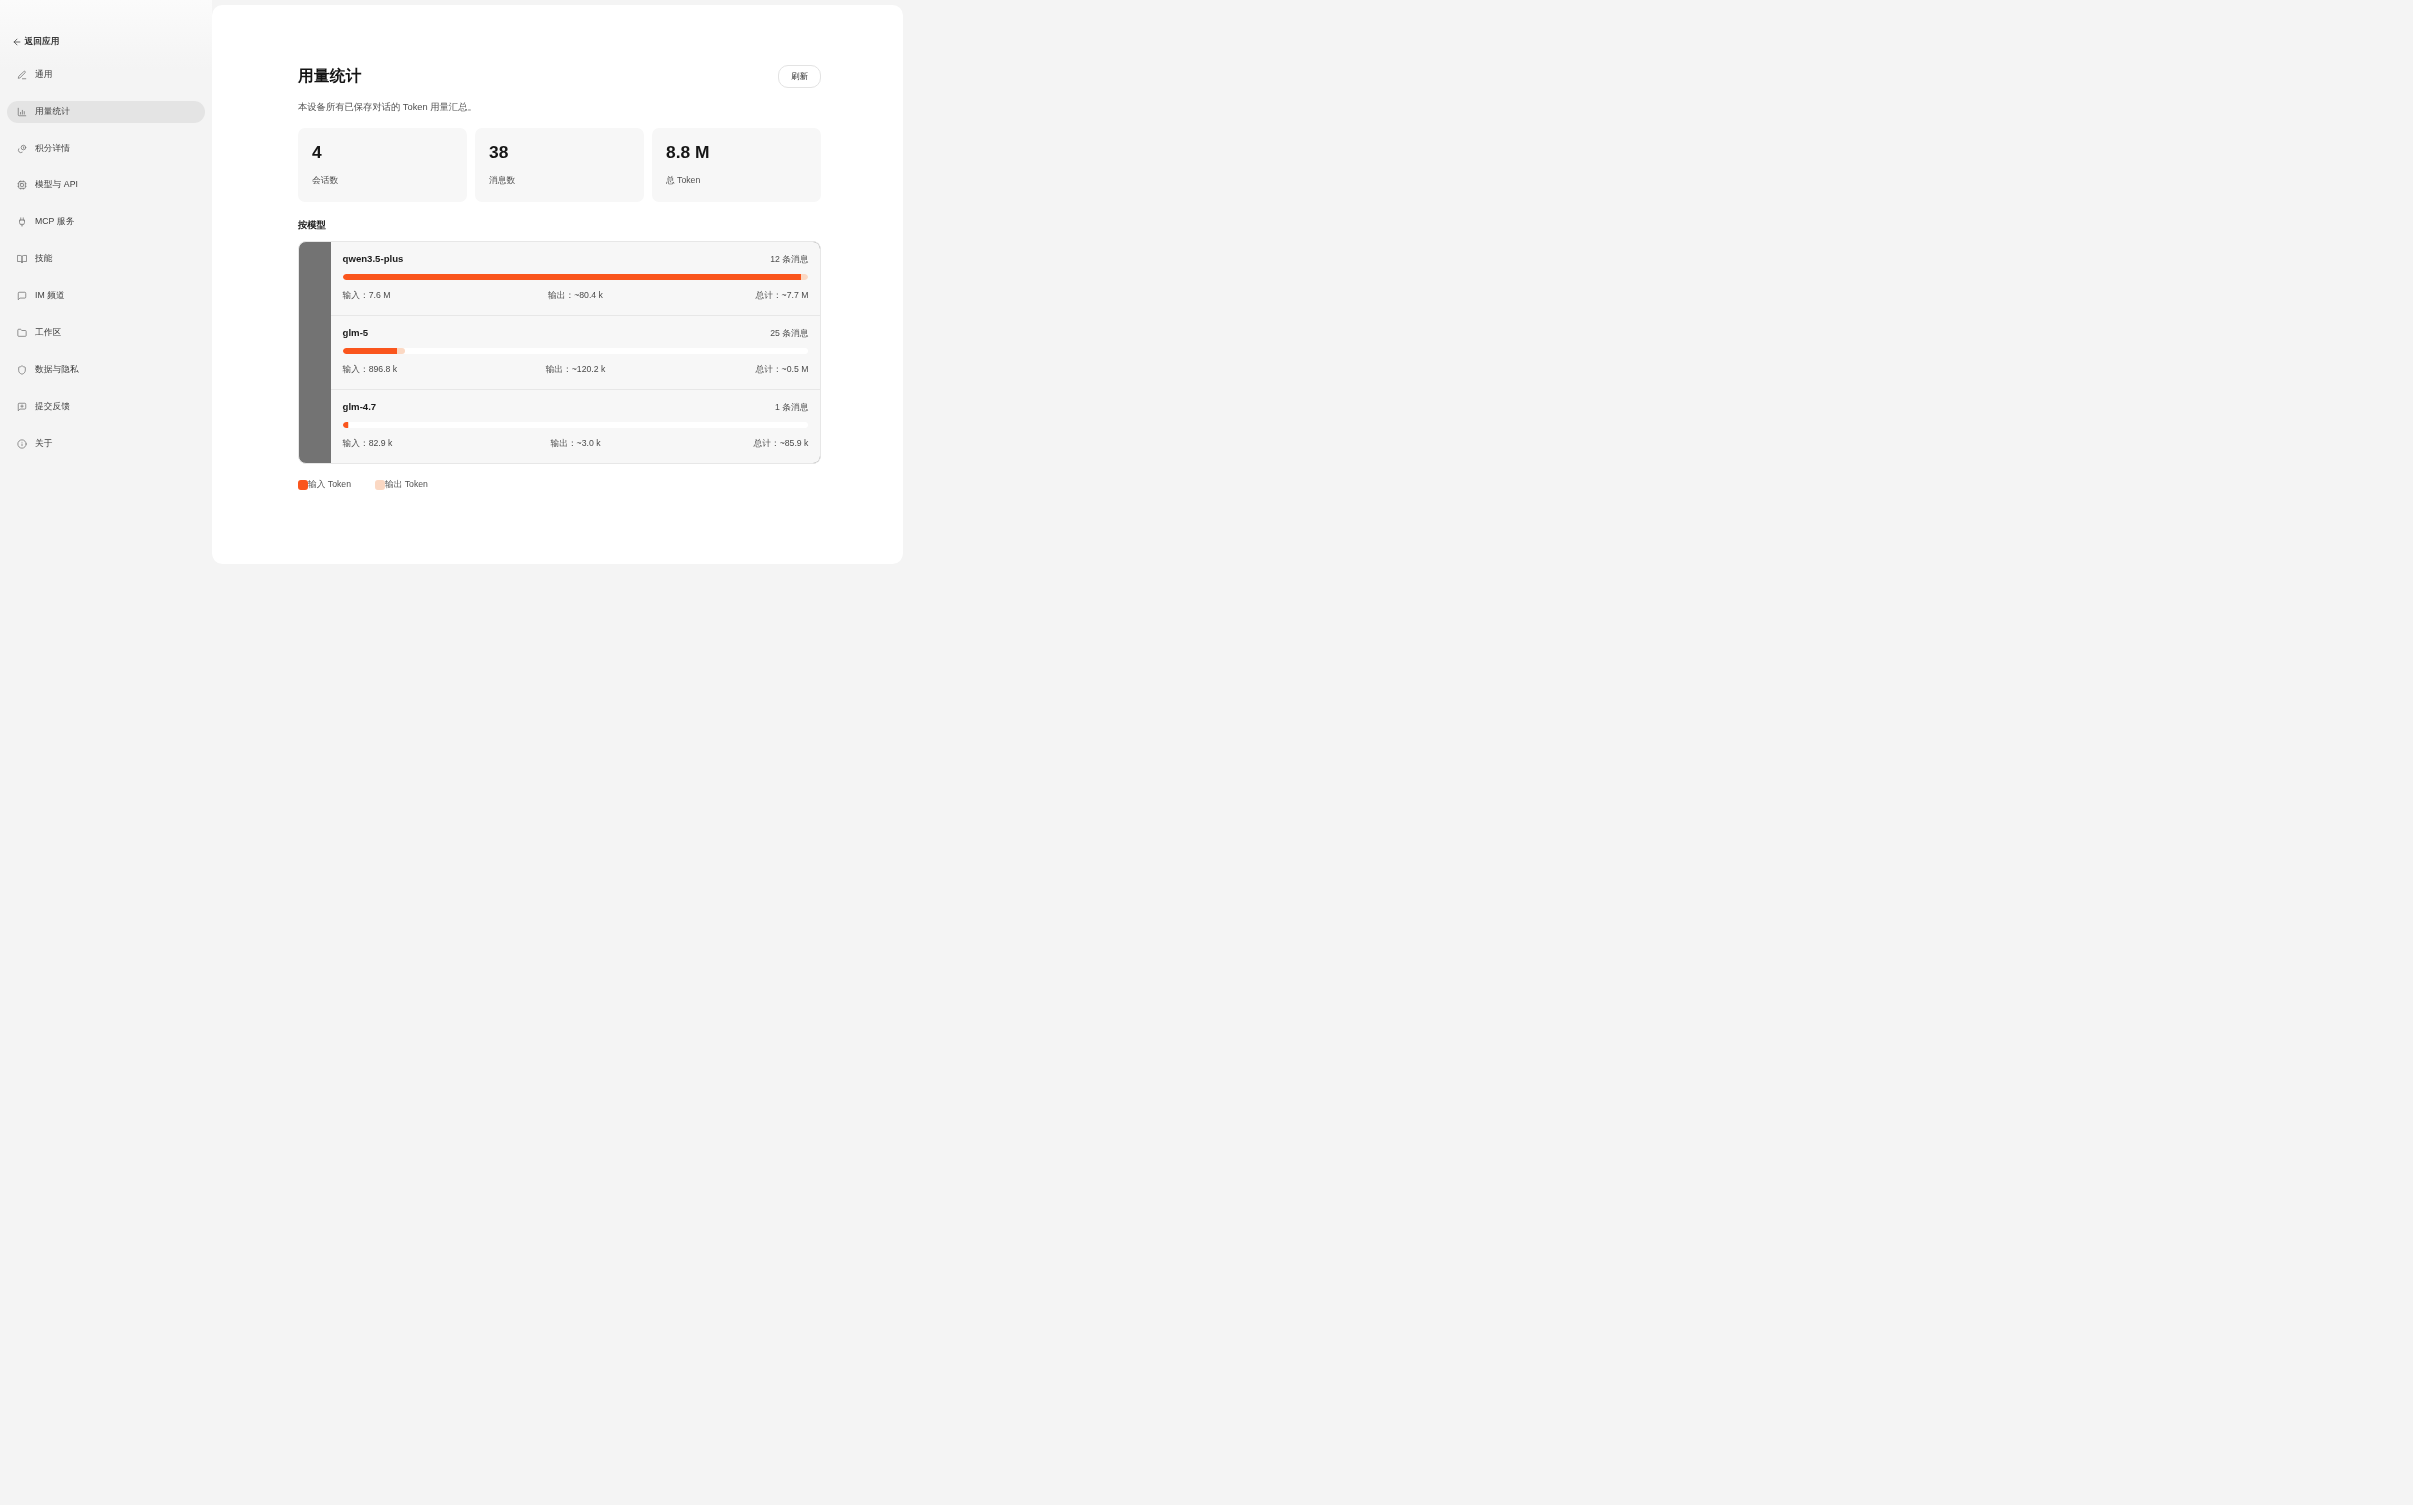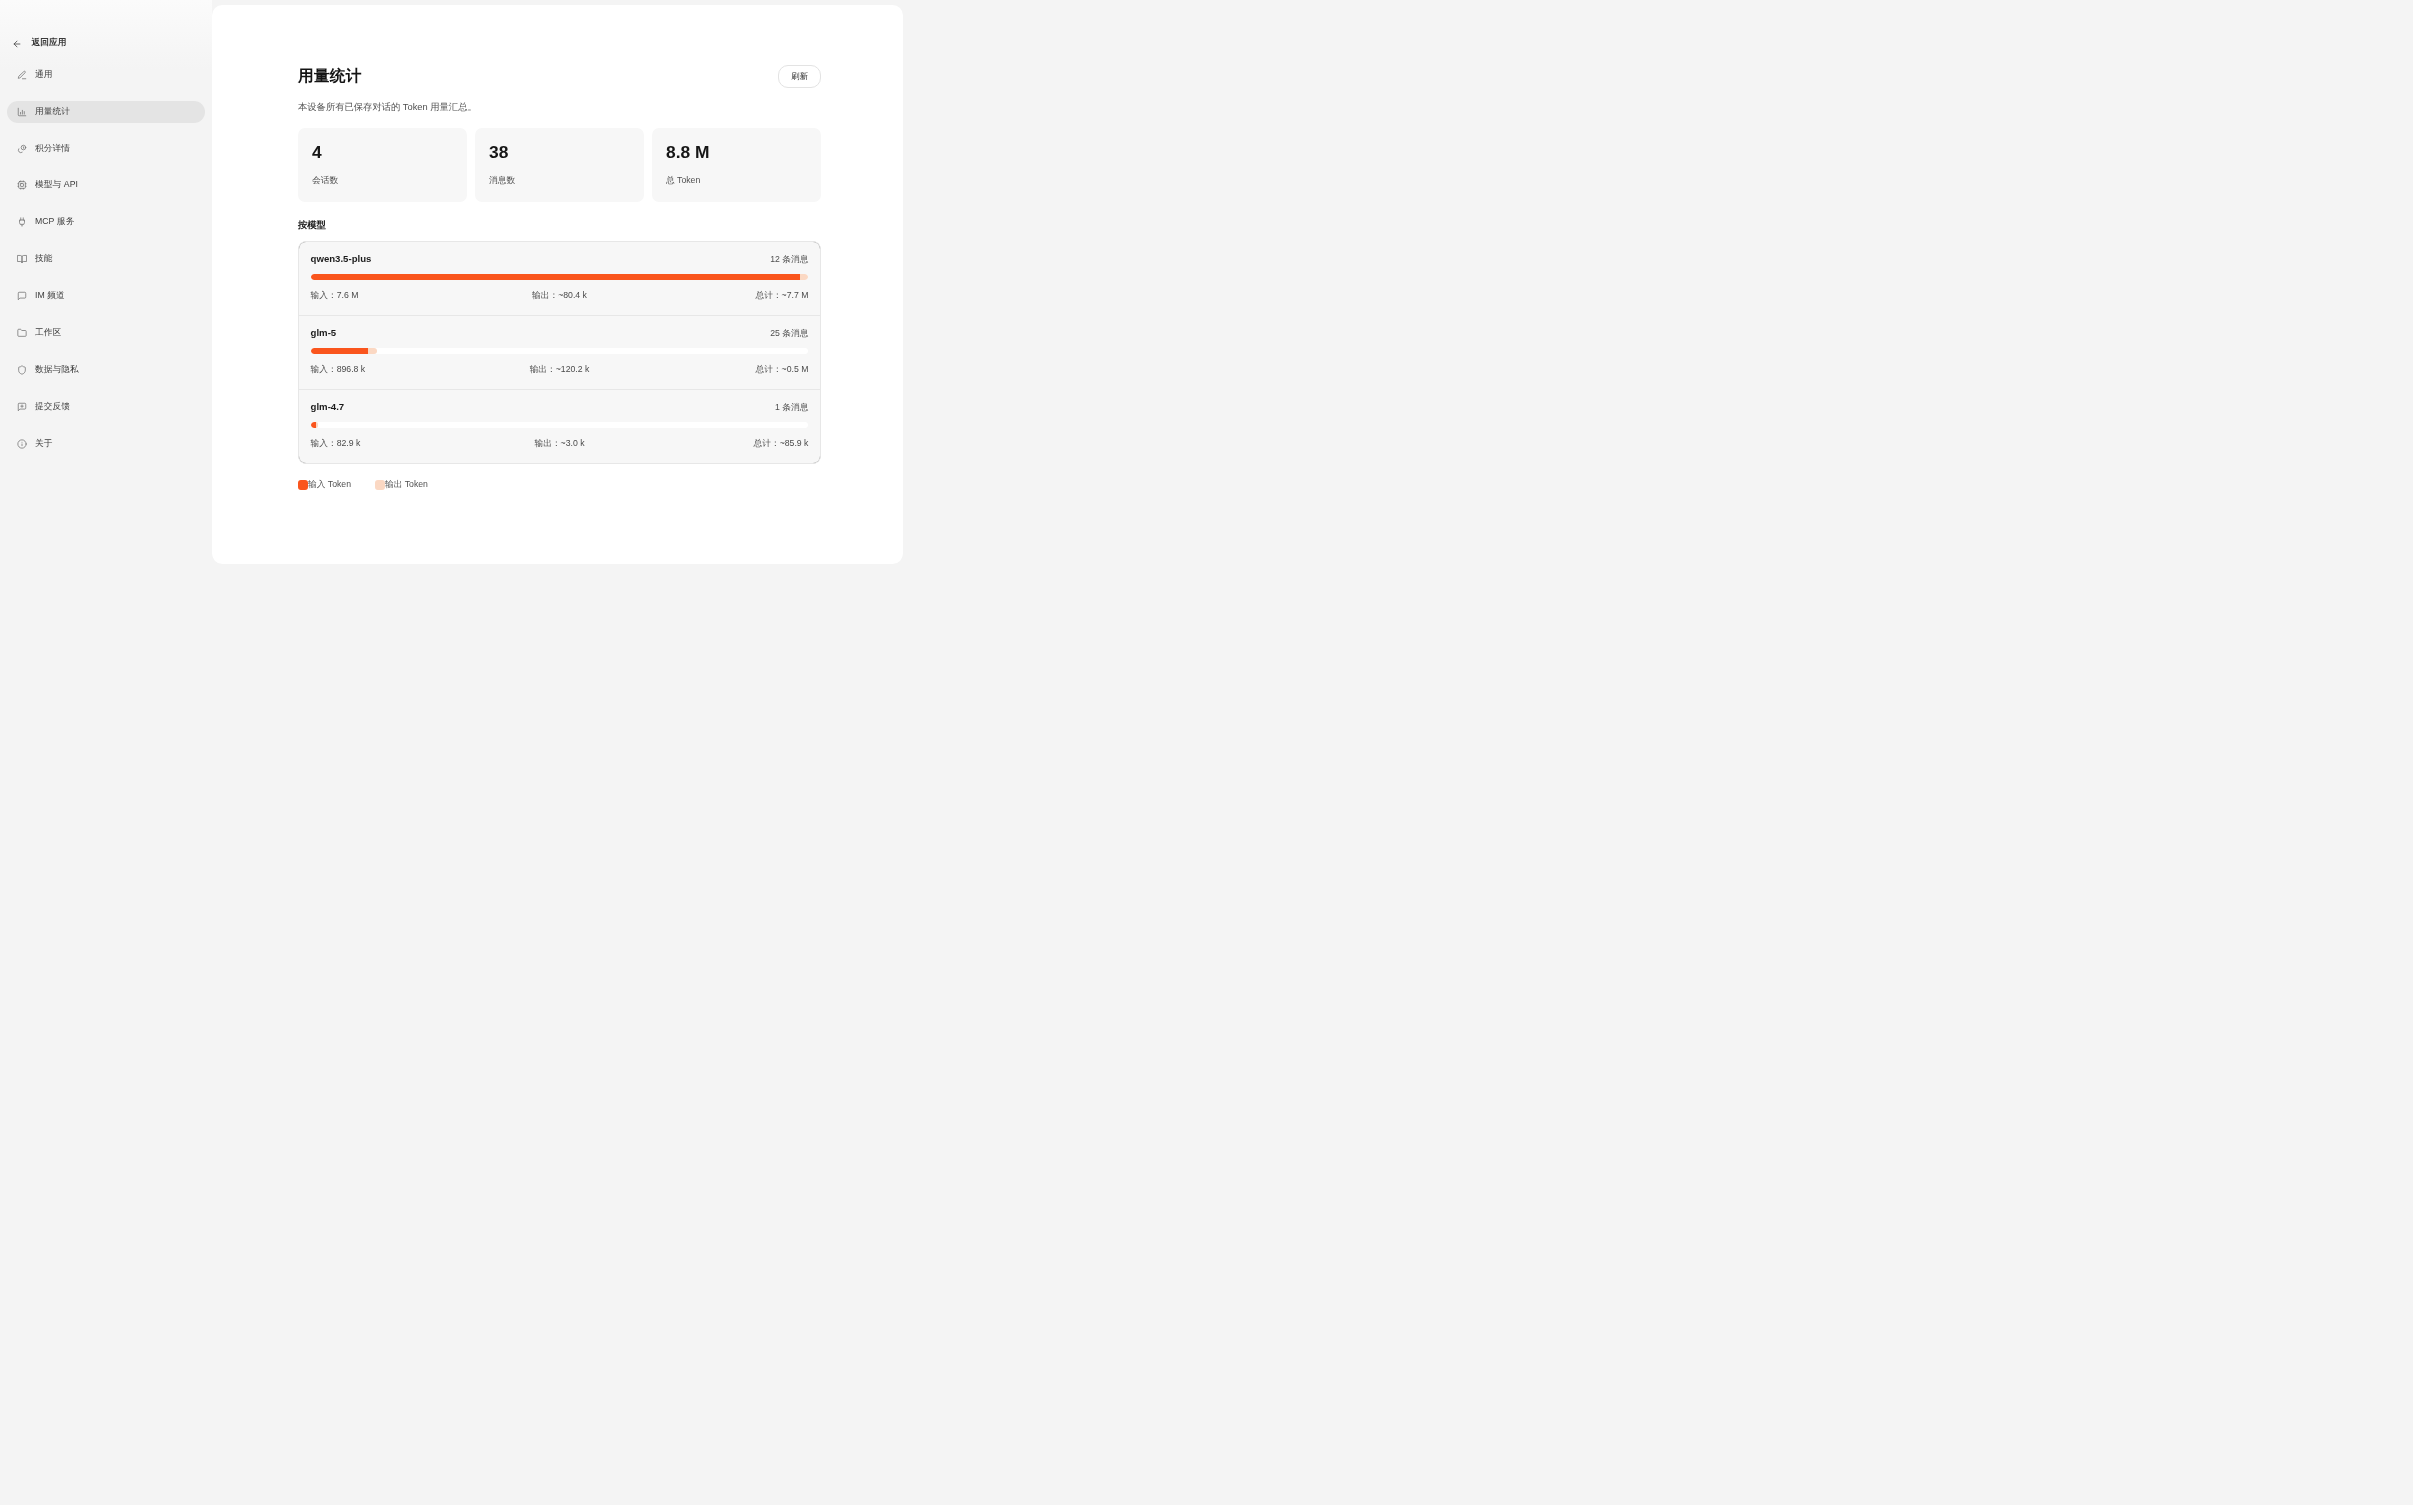--- a/index.html
+++ b/index.html
@@ -10,21 +10,21 @@
     color:#1e1e1e;
     -webkit-font-smoothing:antialiased;
   }
   
   .sidebar{
     position:absolute;left:0;top:0;bottom:0;width:212px;
     background:linear-gradient(180deg,#fbfbfb 0%,#f4f4f4 70px,#f4f4f4 100%);
     padding:36px 7px 0 7px;
   }
   .back-row{
-    display:flex;align-items:flex-end;gap:10px;
+    display:flex;align-items:center;gap:3px;
     padding:0 4.6px;height:12.8px;cursor:pointer;color:#3a3a3a;
   }
   .back-row .label{font-size:8.7px;font-weight:700;}
   .nav{margin-top:15px;display:flex;flex-direction:column;gap:12px;}
   .nav-item{
     display:flex;align-items:center;gap:7.5px;
     height:22px;margin-bottom:2.9px;padding:0 4.6px 0 10.4px;
     border-radius:11px;cursor:pointer;color:#3c3c3c;
   }
   .nav-item.active{background:#e4e4e4;}
@@ -52,21 +52,21 @@
   .card{
     flex:1;height:74px;background:#f7f7f7;border-radius:7px;
     padding:14.5px 14px 0 14px;
   }
   .card .value{font-size:17.4px;font-weight:700;color:#161616;line-height:21px;}
   .card .label{margin-top:11.6px;font-size:8.7px;color:#4f4f4f;}
   
   .section-title{margin-top:17.4px;font-size:9.3px;font-weight:700;color:#161616;}
   .models-box{
     margin-top:9.3px;border:0.9px solid #e7e7e7;border-radius:8px;
-    overflow:hidden;background:#737373;
+    overflow:hidden;background:#737373;padding-left:32px;
   }
   .model-row{padding:11px 11.6px 13.3px 11.6px;background:#f7f7f7;}
   .model-row + .model-row{border-top:1.2px solid #e7e7e7;}
   .model-head{display:flex;align-items:baseline;justify-content:space-between;}
   .model-name{font-size:9.6px;font-weight:700;color:#1b1b1b;}
   .model-count{font-size:8.7px;color:#4f4f4f;}
   .bar{
     margin-top:7.5px;height:5.8px;border-radius:579px;background:#ffffff;
     display:flex;overflow:hidden;
   }

